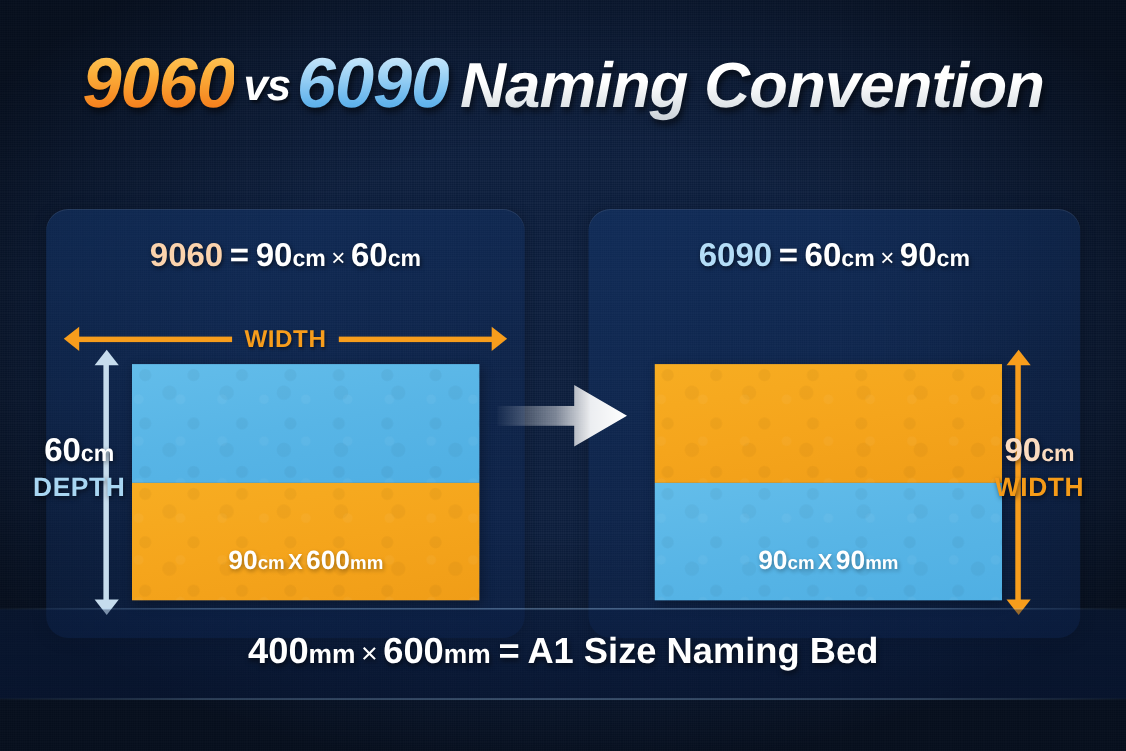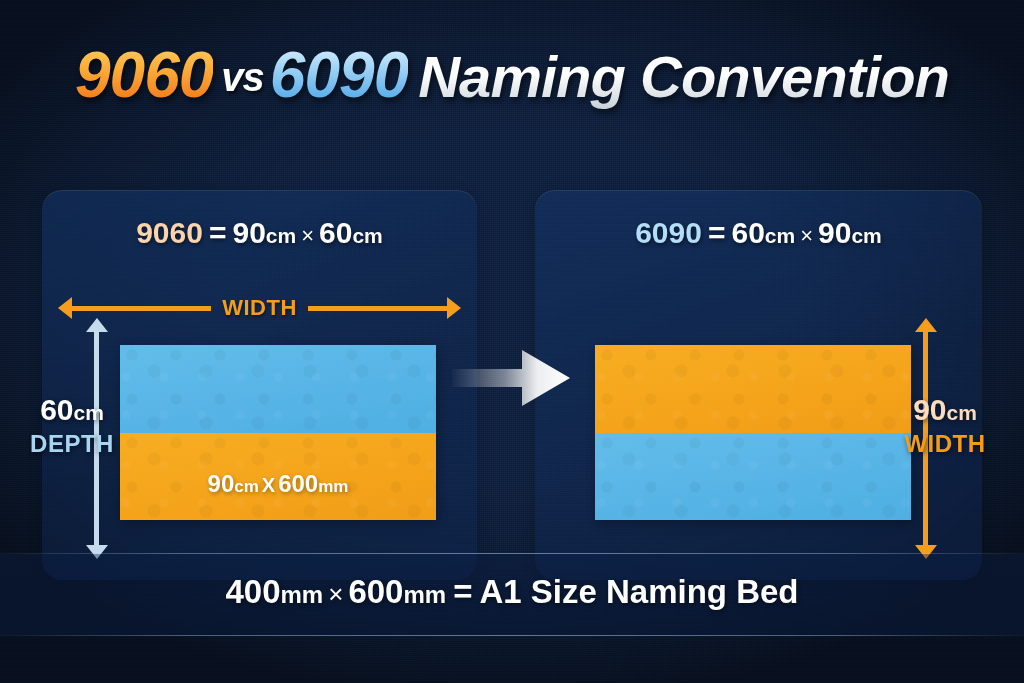--- a/index.html
+++ b/index.html
@@ -141,23 +141,23 @@
     transform: translateY(-50%);
   }
   .head-l { left: -13px; border-right: 14px solid currentColor; }
   .head-r { right: -13px; border-left: 14px solid currentColor; }
   .c-orange { color: #f79d1c; }
   .c-blue   { color: #c6dced; }
 
   
   .bed {
     position: absolute;
-    top: 155px;
+    top: 141px;
     width: 316px;
-    height: 175px;
+    height: 215px;
     box-shadow: 2px 3px 10px rgba(0,0,0,0.30);
     overflow: hidden;
   }
   #bed-left  { left: 78px; }
   #bed-right { left: 60px; }
   .bed-half { position: absolute; left: 0; width: 100%; height: 50%; }
   .bed-top    { top: 0; }
   .bed-bottom { top: 50%; }
   .fill-blue   { background: linear-gradient(170deg, #63bdea 0%, #58b5e6 50%, #4fafe3 100%); }
   .fill-orange { background: linear-gradient(170deg, #f7ad22 0%, #f5a51c 50%, #f09d17 100%); }
@@ -306,20 +306,23 @@
   <div id="card-right" class="layer card">
 
     <div class="subhead">
       <span class="sh-code-blue">6090</span><span class="sh-eq">=</span><span>60</span><span class="sh-unit">cm</span><span class="sh-x">×</span><span>90</span><span class="sh-unit">cm</span>
     </div>
 
 
     <div id="bed-right" class="bed">
       <div class="bed-half bed-top fill-orange"></div>
       <div class="bed-half bed-bottom fill-blue"></div>
+      <div class="bed-label">
+        <span>90</span><span class="u">cm</span><span class="xx">X</span><span>90</span><span class="u">mm</span>
+      </div>
     </div>
 
     <div class="varrow c-orange" style="left:388px">
       <div class="vshaft shaft-orange"></div>
       <span class="vhead vhead-up"></span>
       <span class="vhead vhead-down"></span>
     </div>
 
     <div class="sidelbl" style="left:330px; top:203px">
       <span class="big txt-cream"><span>90</span><span class="u">cm</span></span>

